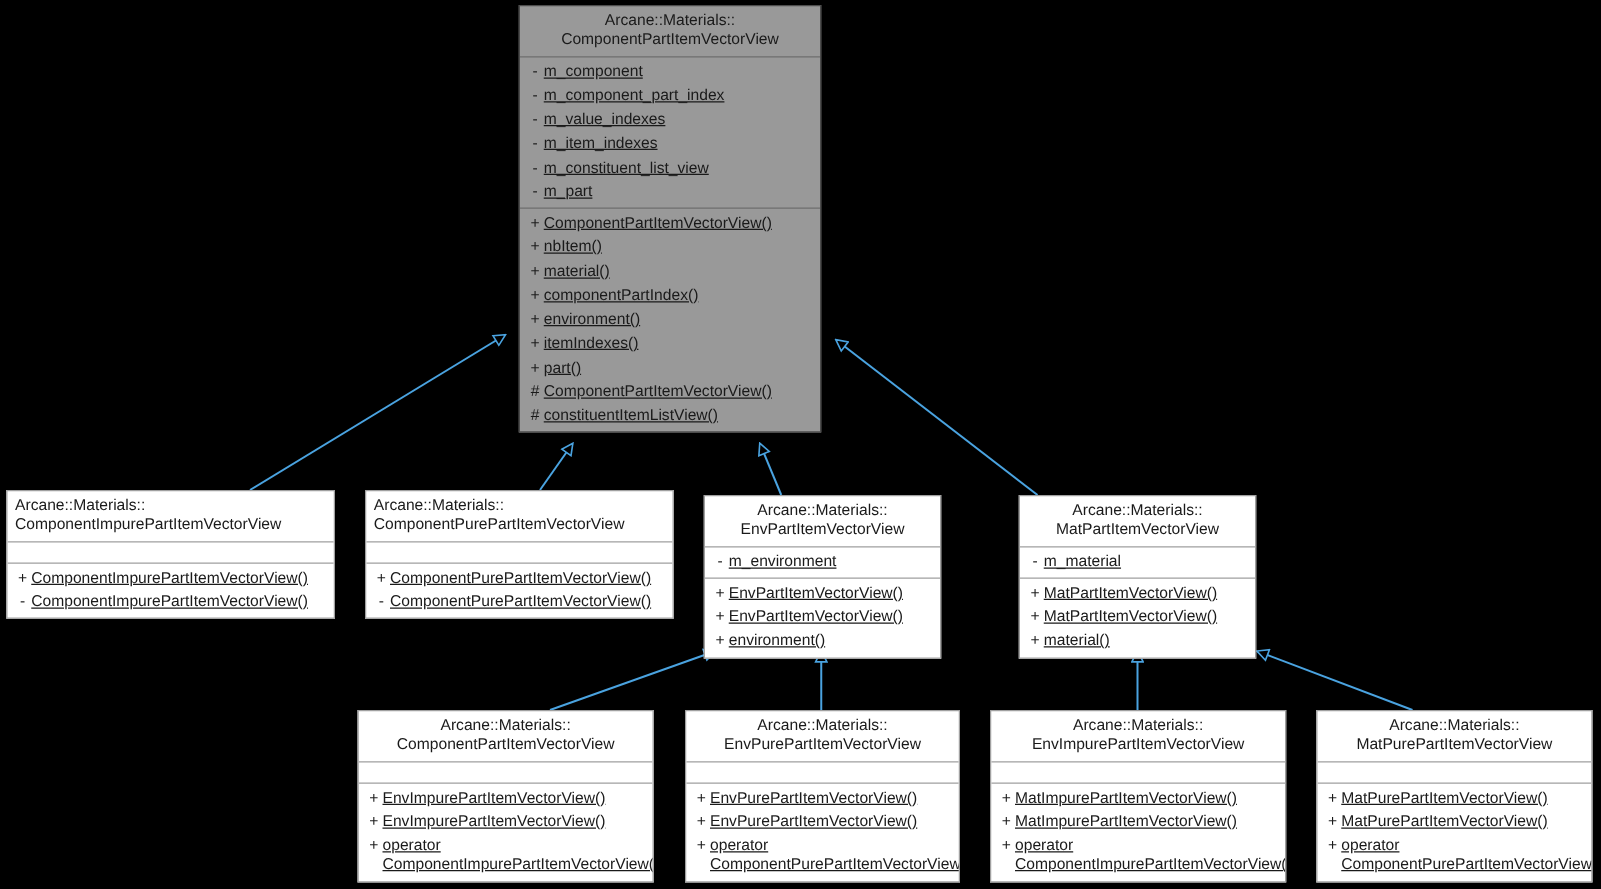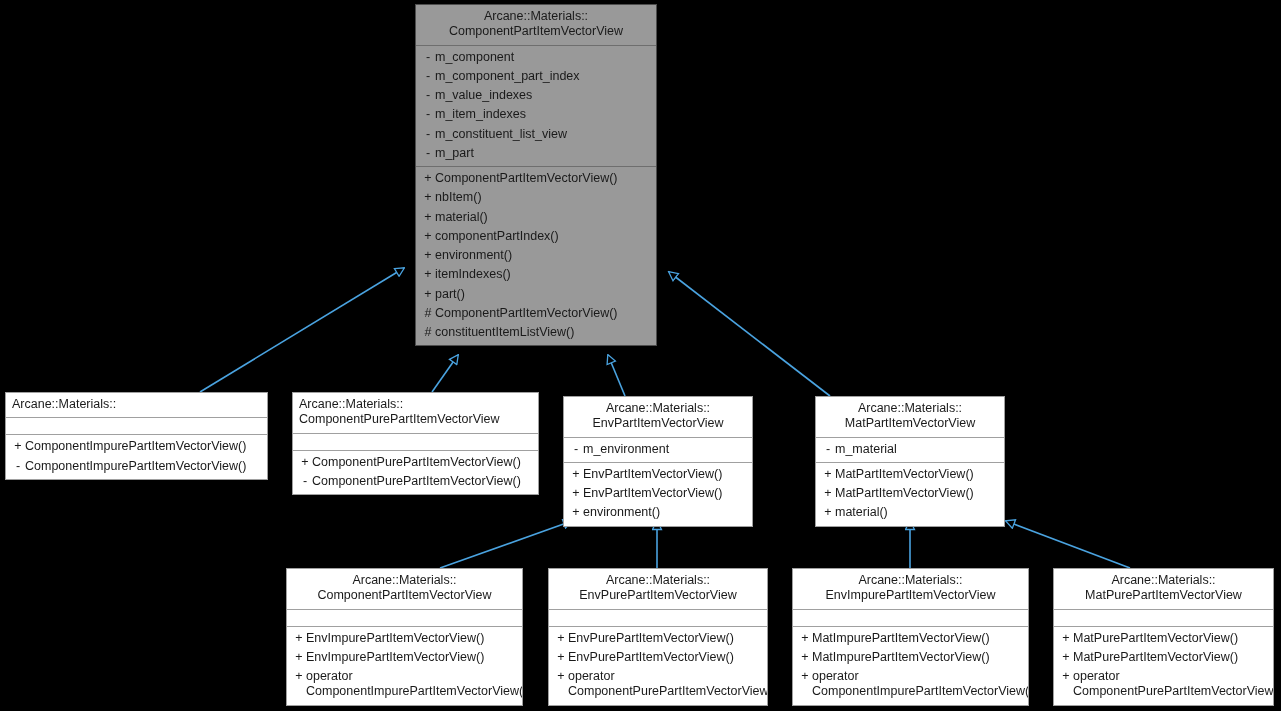--- a/index.html
+++ b/index.html
@@ -56,21 +56,21 @@
     align-items: flex-start;
     padding: 2px 4px 2px 5px;
     white-space: normal;
   }
   .vis {
     display: inline-block;
     width: 14px;
     flex: 0 0 14px;
     text-align: center;
   }
-  .mname { flex: 1 1 auto; }
+  .mname { flex: 1 1 auto; text-decoration: underline; }
   .empty-sec { height: 17px; }
 </style>
 </head>
 <body>
 
 <div id="canvas">
 
   <svg class="edges" viewBox="0 0 1281 711">
     <defs>
       <marker id="hollowtri" markerWidth="11" markerHeight="11" refX="9.5" refY="5.5" orient="auto" markerUnits="userSpaceOnUse">
@@ -156,20 +156,21 @@
       <div class="row">
         <span class="vis">#</span>
         <span class="mname">constituentItemListView()</span>
       </div>
     </div>
   </div>
 
   <div class="umlbox" style="left:5px; top:392px; width:263px;">
     <div class="sec title" style="text-align:left;">
       <span class="ln">Arcane::Materials::</span>
+      <span class="ln">ComponentImpurePartItemVectorView</span>
     </div>
     <div class="sec empty-sec"></div>
     <div class="sec">
       <div class="row">
         <span class="vis">+</span>
         <span class="mname">ComponentImpurePartItemVectorView()</span>
       </div>
       <div class="row">
         <span class="vis">-</span>
         <span class="mname">ComponentImpurePartItemVectorView()</span>

